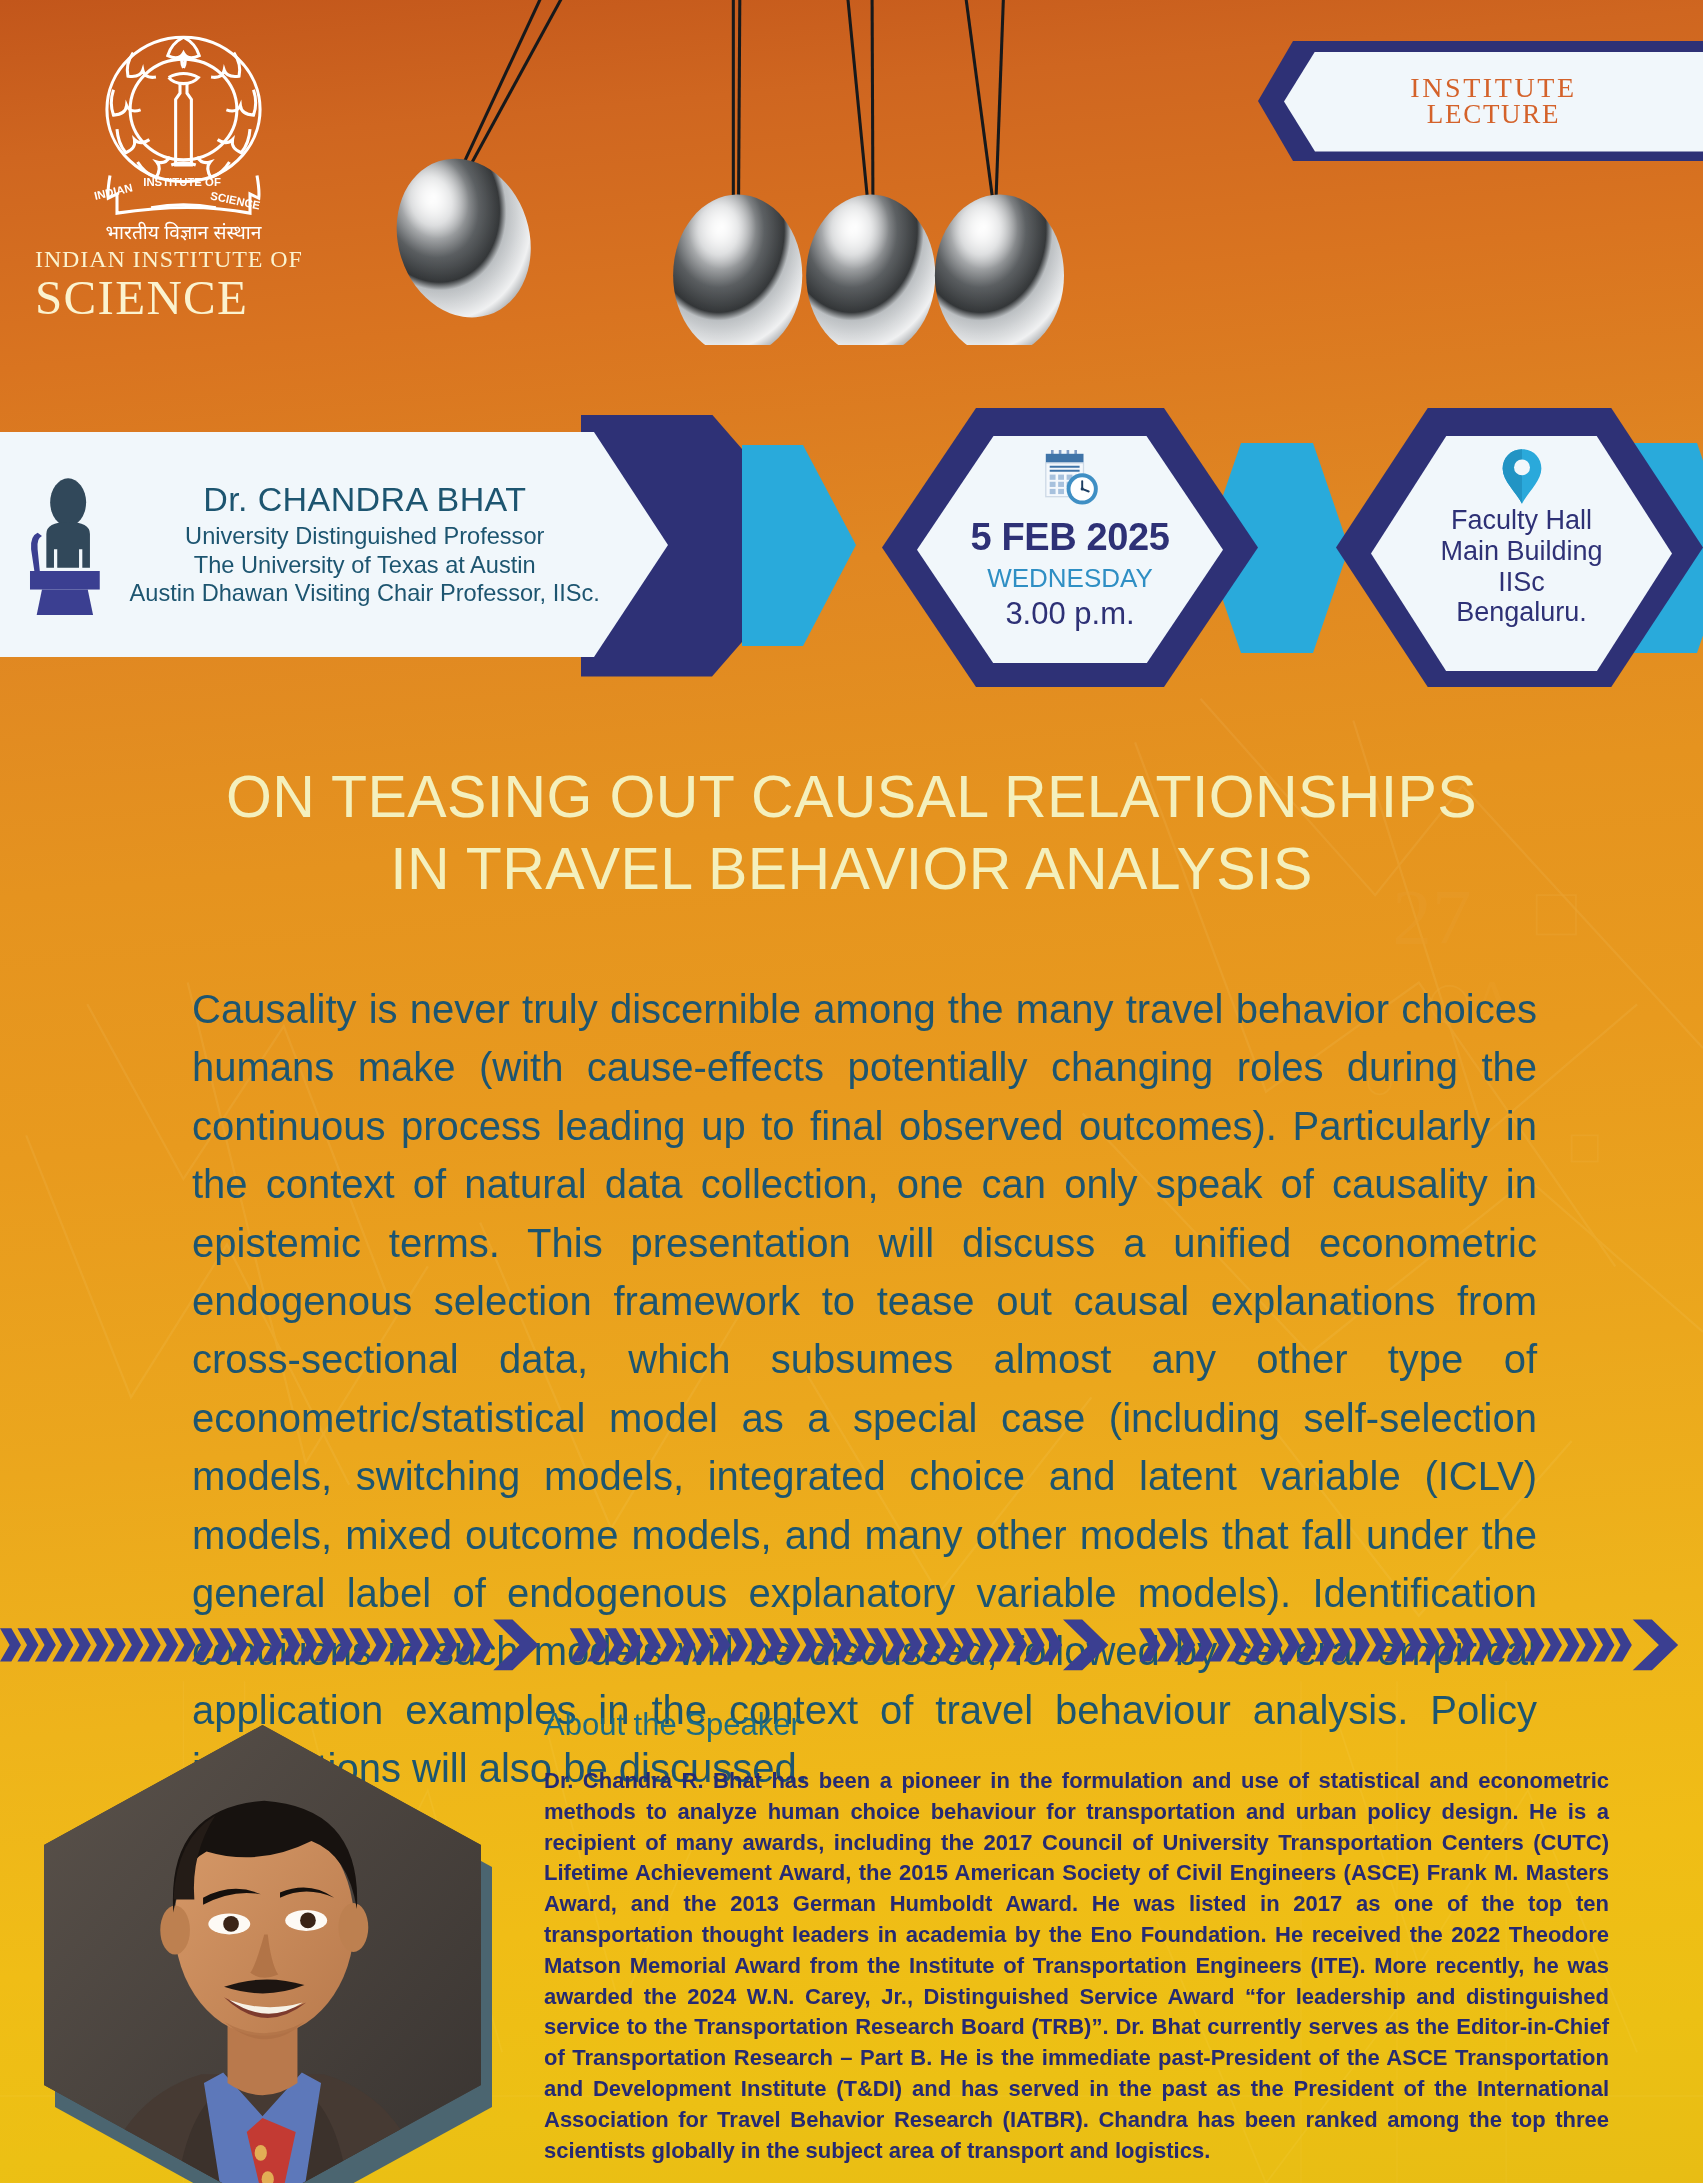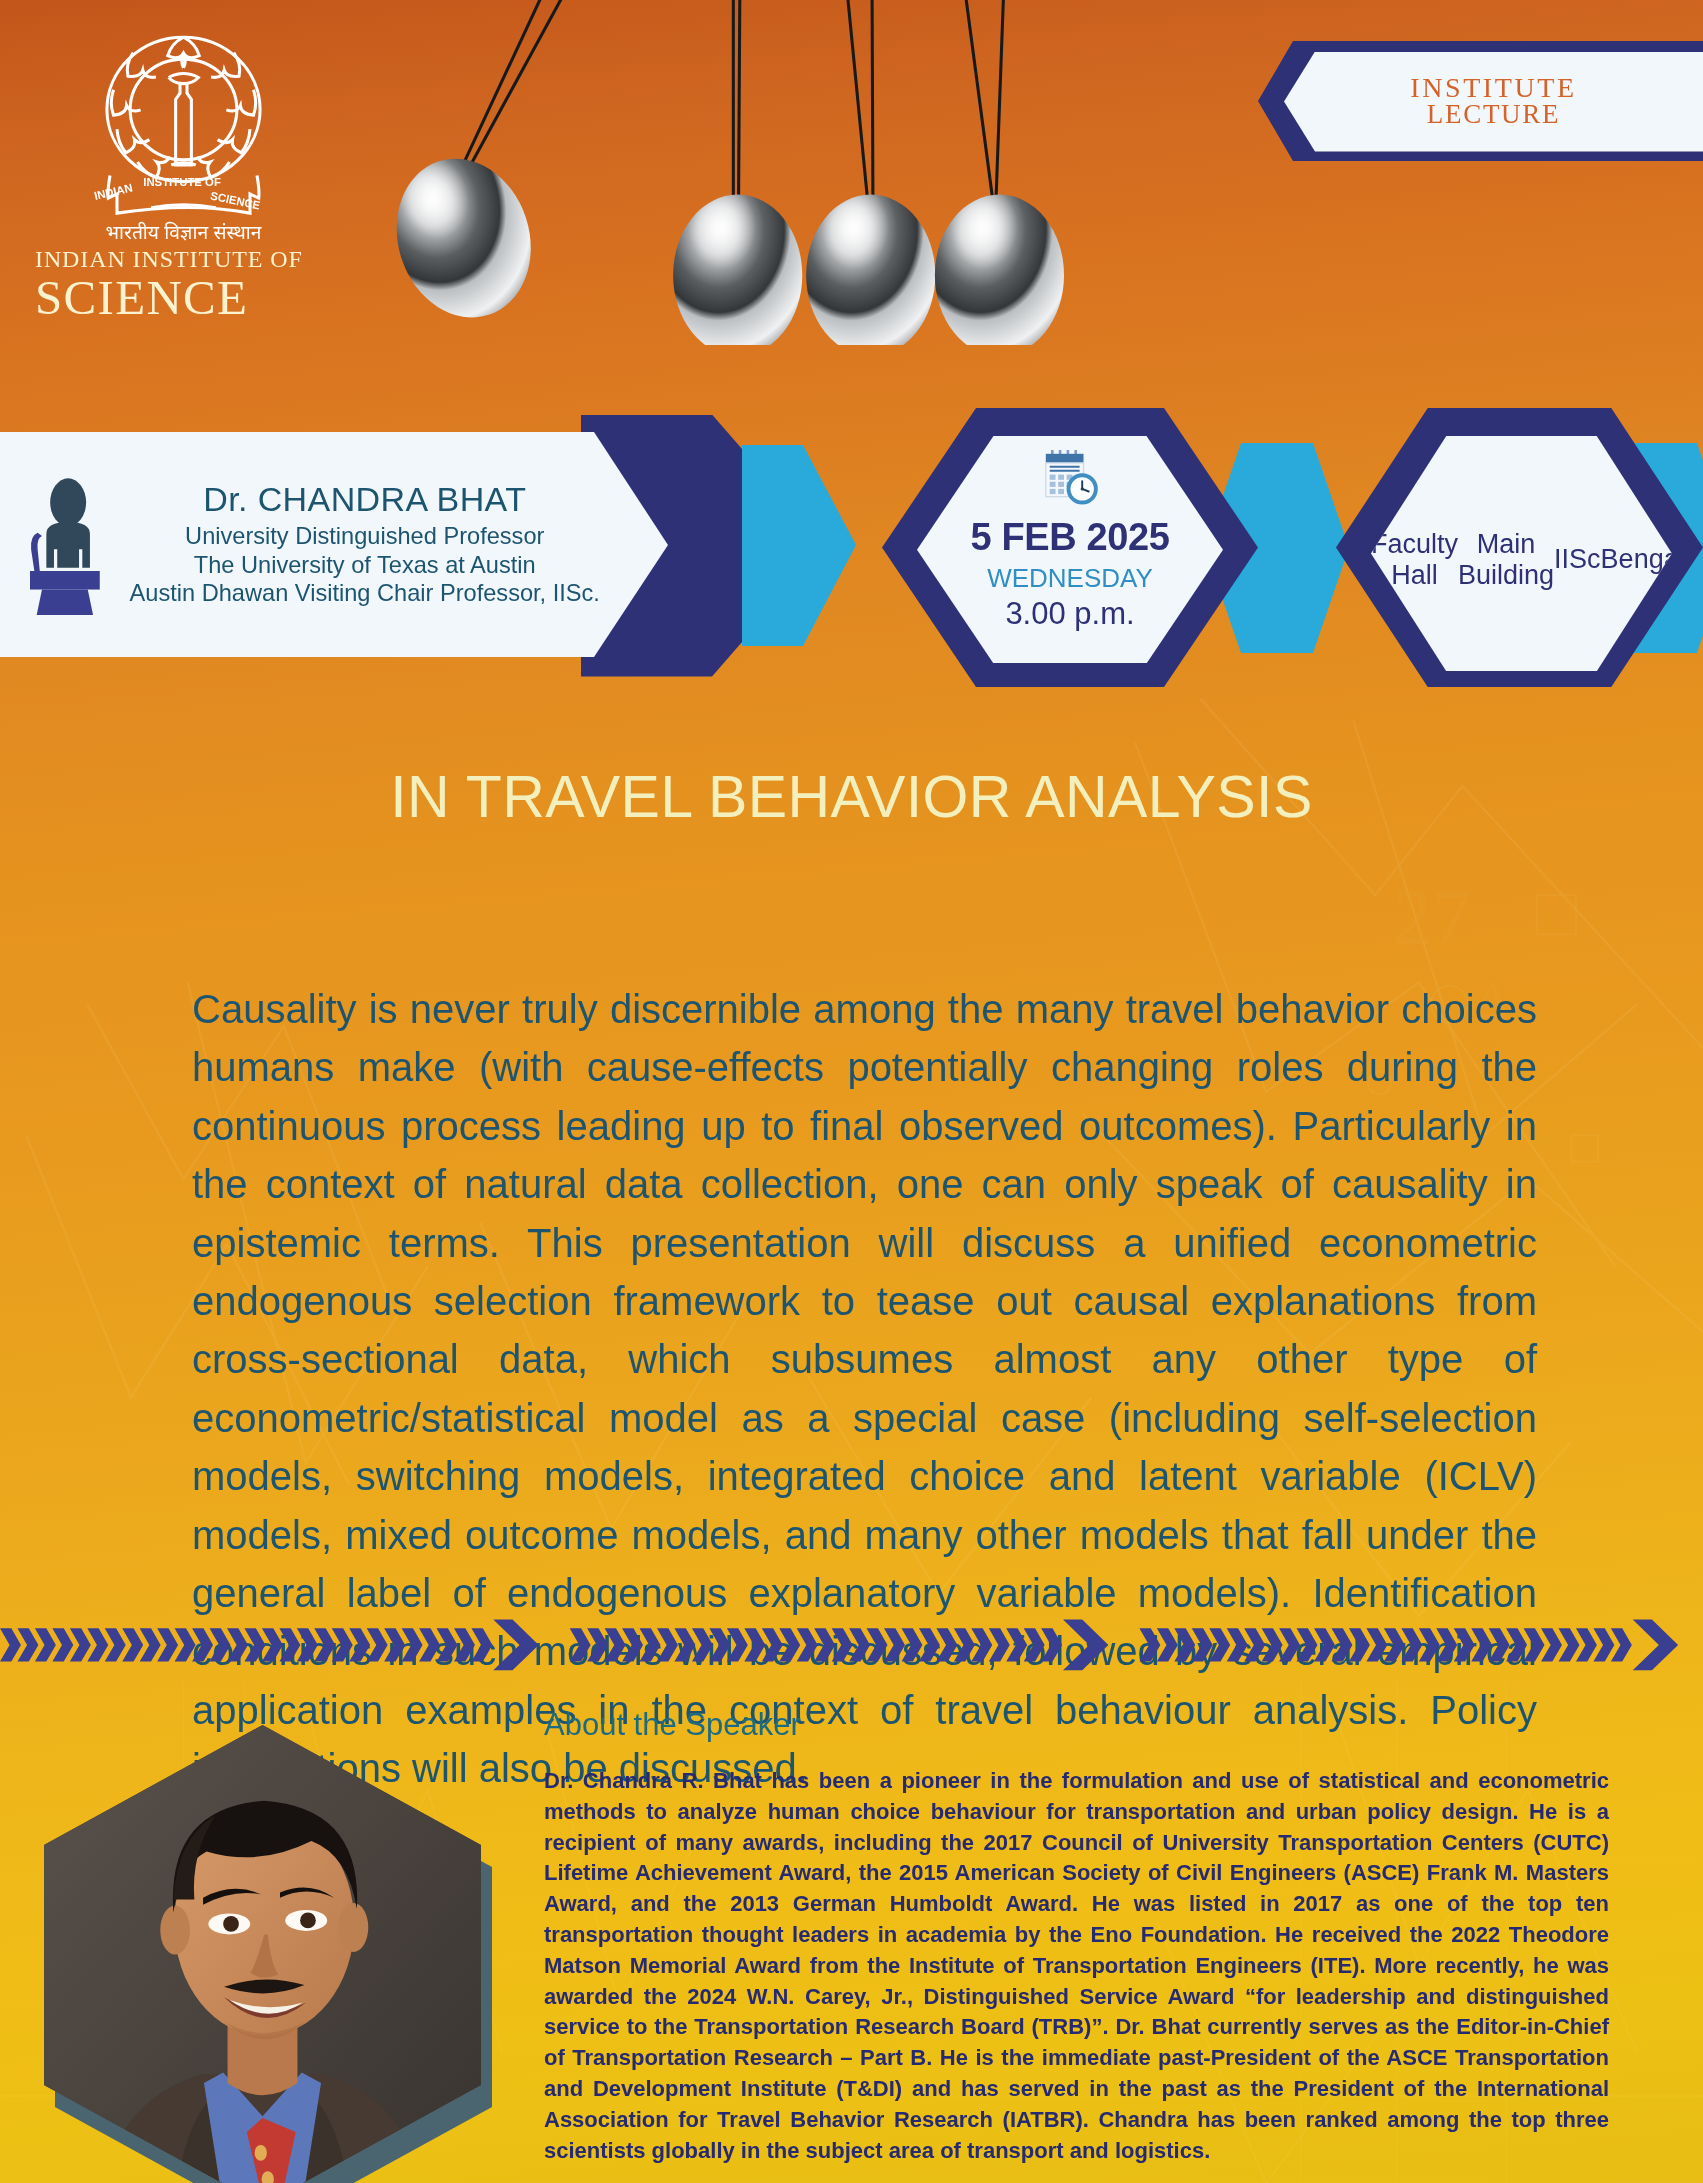--- a/index.html
+++ b/index.html
@@ -84,21 +84,21 @@
   .dt-w{font-size:26px;color:#2f8fc4;letter-spacing:0;margin-top:4.4px;}
   .dt-t{font-size:31px;color:#2e3176;font-weight:400;margin-top:1.7px;}
 
   
   .vn-teal{left:1589px;top:35px;width:144px;height:210px;background:#29aadb;
     clip-path:polygon(25% 0,75% 0,100% 50%,75% 100%,25% 100%,0 50%);}
   .vn-shadow{left:1336px;top:0;width:367px;height:279px;background:#2e3176;
     clip-path:polygon(25% 0,75% 0,100% 50%,75% 100%,25% 100%,0 50%);}
   .vn-white{left:1371px;top:28px;width:301px;height:223px;background:#f1f7fb;
     clip-path:polygon(25% 0,75% 0,100% 50%,75% 100%,25% 100%,0 50%);
-    display:flex;flex-direction:row;align-items:center;justify-content:flex-start;padding-top:12.2px;z-index:2;}
+    display:flex;flex-direction:column;align-items:center;justify-content:flex-start;padding-top:12.2px;z-index:2;}
   .pin-ico{width:48px;height:57px;}
   .pin-ico svg{width:100%;height:100%;}
   .vn-line{font-size:27px;color:#2e3176;line-height:1.14;text-align:center;}
 
   
   .title{position:absolute;left:0;top:762px;width:1703px;text-align:center;
     color:#f4f0bd;font-size:59px;letter-spacing:0.4px;line-height:1.22;font-weight:400;}
 
   
   .abstract{position:absolute;left:192px;top:980px;width:1345px;
@@ -329,20 +329,21 @@
         </svg>
       </div>
       <div class="vn-line">Faculty Hall</div>
       <div class="vn-line">Main Building</div>
       <div class="vn-line">IISc</div>
       <div class="vn-line">Bengaluru.</div>
     </div>
   </div>
 
   <div class="title">
+    <div>ON TEASING OUT CAUSAL RELATIONSHIPS</div>
     <div>IN TRAVEL BEHAVIOR ANALYSIS</div>
   </div>
 
   <div class="abstract">
     <p>Causality is never truly discernible among the many travel behavior choices humans make (with cause-effects potentially changing roles during the continuous process leading up to final observed outcomes). Particularly in the context of natural data collection, one can only speak of causality in epistemic terms. This presentation will discuss a unified econometric endogenous selection framework to tease out causal explanations from cross-sectional data, which subsumes almost any other type of econometric/statistical model as a special case (including self-selection models, switching models, integrated choice and latent variable (ICLV) models, mixed outcome models, and many other models that fall under the general label of endogenous explanatory variable models). Identification conditions in such models will be discussed, followed by several empirical application examples in the context of travel behaviour analysis. Policy implications will also be discussed.</p>
   </div>
 
   <div class="arrows">
     <svg viewBox="0 0 3901 160" preserveAspectRatio="none">
       <defs>

